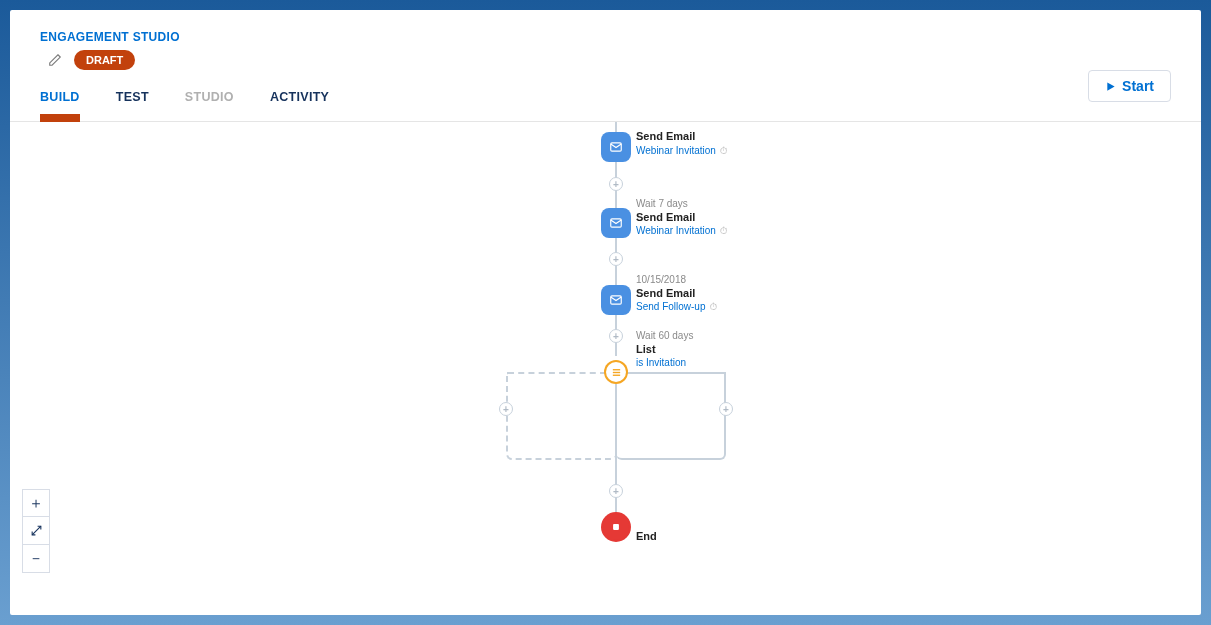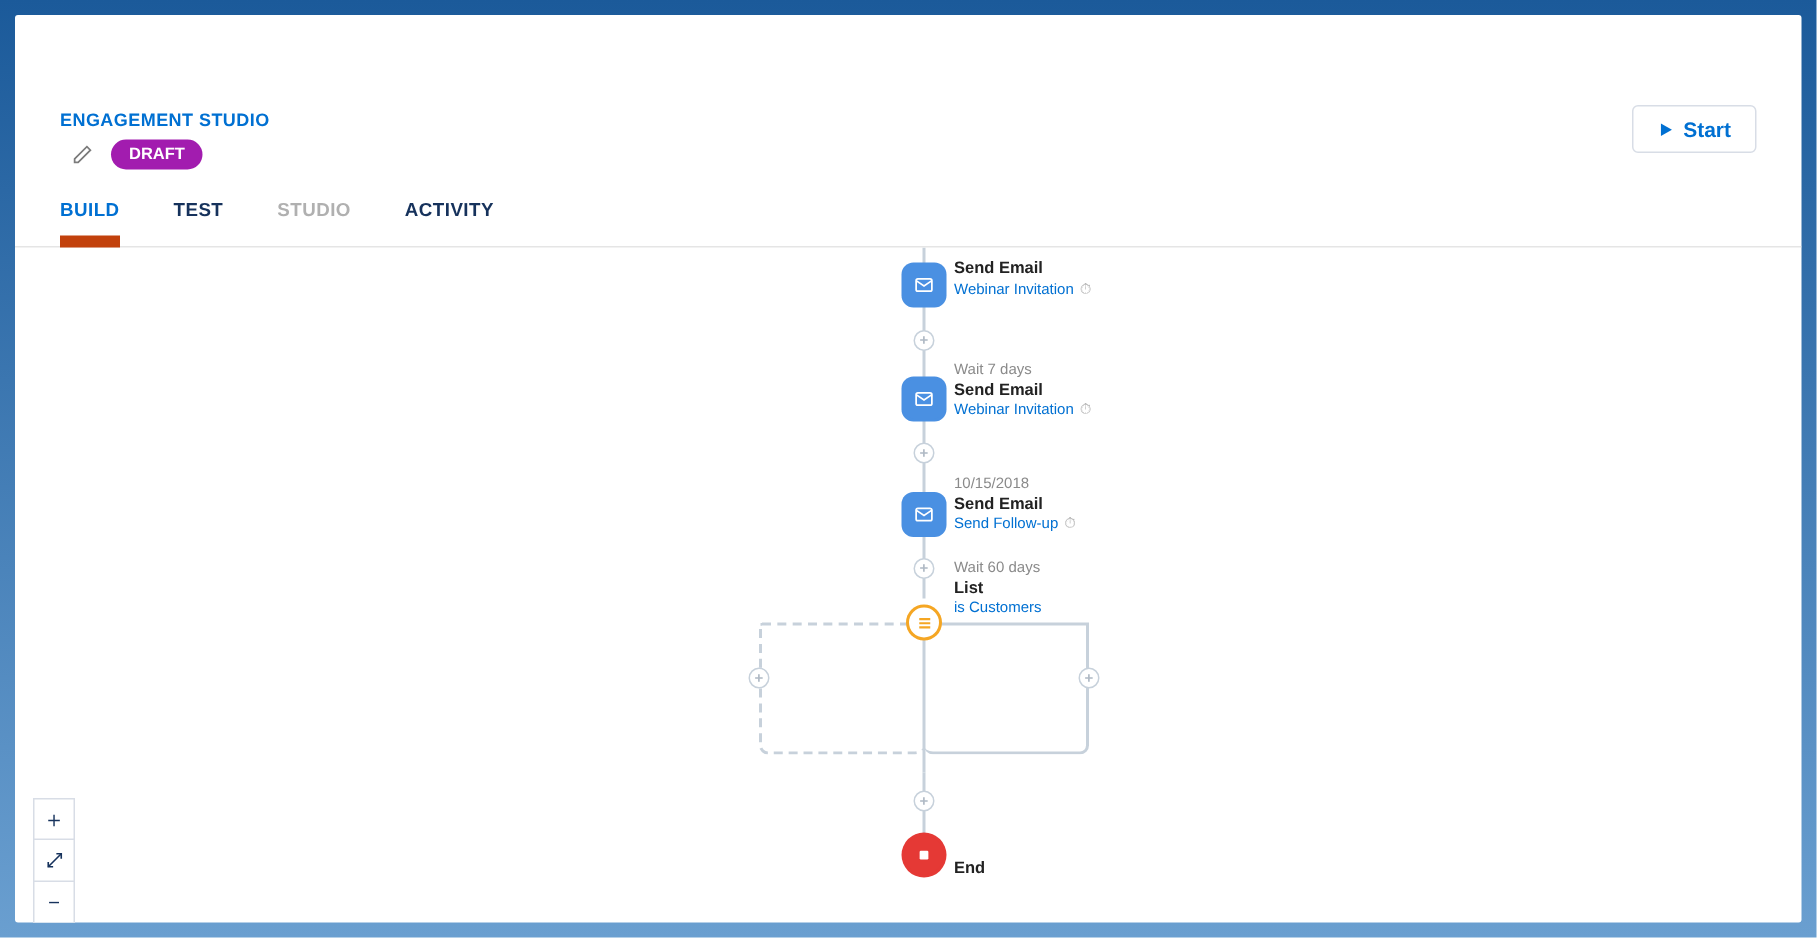--- a/index.html
+++ b/index.html
@@ -1,24 +1,24 @@
 <!DOCTYPE html>
 <html><head>
 <meta charset="utf-8">
 <style>
   * { box-sizing: border-box; margin: 0; padding: 0; }
   html, body { width: 1211px; height: 625px; font-family: -apple-system, "Helvetica Neue", Arial, sans-serif; }
   body { background: linear-gradient(to bottom, #1b5a9a 0, #6a9fd0 100%); padding: 10px; }
   .app-card { background: #fff; width: 100%; height: 100%; border-radius: 2px; position: relative; overflow: hidden; }
   .header { padding: 20px 30px 0 30px; }
-  .breadcrumb { color: #0070d2; font-size: 12px; font-weight: 600; letter-spacing: 0.3px; margin-top: 43px; }
+  .breadcrumb { color: #0070d2; font-size: 12px; font-weight: 600; letter-spacing: 0.3px; }
   .title-row { display: flex; align-items: center; margin-top: 6px; }
   .title { font-size: 28px; color: #3b3b3b; font-weight: 400; }
   .edit-icon { margin-left: 8px; color: #7c7c7c; cursor: pointer; }
-  .badge { background: #a21caf; color: #fff; font-size: 11px; font-weight: 600; padding: 4px 12px; border-radius: 14px; margin-left: 12px; }
+  .badge { background: #c2410c; color: #fff; font-size: 11px; font-weight: 600; padding: 4px 12px; border-radius: 14px; margin-left: 12px; }
   .start-btn { position: absolute; top: 60px; right: 30px; border: 1px solid #d8dde6; background: #fff; color: #0070d2; font-size: 14px; font-weight: 600; padding: 7px 16px; border-radius: 4px; cursor: pointer; display: flex; align-items: center; gap: 6px; }
   .tabs { display: flex; gap: 36px; margin-top: 20px; border-bottom: 1px solid #e5e5e5; padding: 0 30px; }
   .tab { font-size: 12.5px; font-weight: 700; color: #16325c; padding-bottom: 10px; cursor: pointer; letter-spacing: 0.3px; }
   .tab.active { color: #0070d2; border-bottom: 8px solid #c2410c; margin-bottom: -1px; }
   .tab.disabled { color: #b0b0b0; }
   .canvas { position: relative; width: 100%; height: calc(100% - 142px); overflow: hidden; }
   
   
   .vline { position: absolute; left: 605px; width: 2px; background: #c7d1db; }
   
@@ -125,21 +125,21 @@
     <div class="node-text" style="top:152px;">
       <div class="meta">10/15/2018</div>
       <div class="ntitle">Send Email</div>
       <div><span class="link">Send Follow-up</span><span class="clock">⏱</span></div>
     </div>
     <div class="add-dot" style="top:207px; left:599px;">+</div>
 
     <div class="node-text" style="top:208px;">
       <div class="meta">Wait 60 days</div>
       <div class="ntitle">List</div>
-      <div><span class="link">is Customers</span></div>
+      <div><span class="link">is Invitation</span></div>
     </div>
 
     <div class="branch-top dashed" style="top:250px; left:498px; width:98px;"></div>
     <div class="branch-top" style="top:250px; left:616px; width:100px;"></div>
 
     <div class="node-icon orange" style="top:240px; left:596px;">
       <svg width="11" height="11" viewBox="0 0 24 24" fill="none" stroke="currentColor" stroke-width="3">
           <line x1="4" y1="6" x2="20" y2="6"></line>
           <line x1="4" y1="12" x2="20" y2="12"></line>
           <line x1="4" y1="18" x2="20" y2="18"></line>

